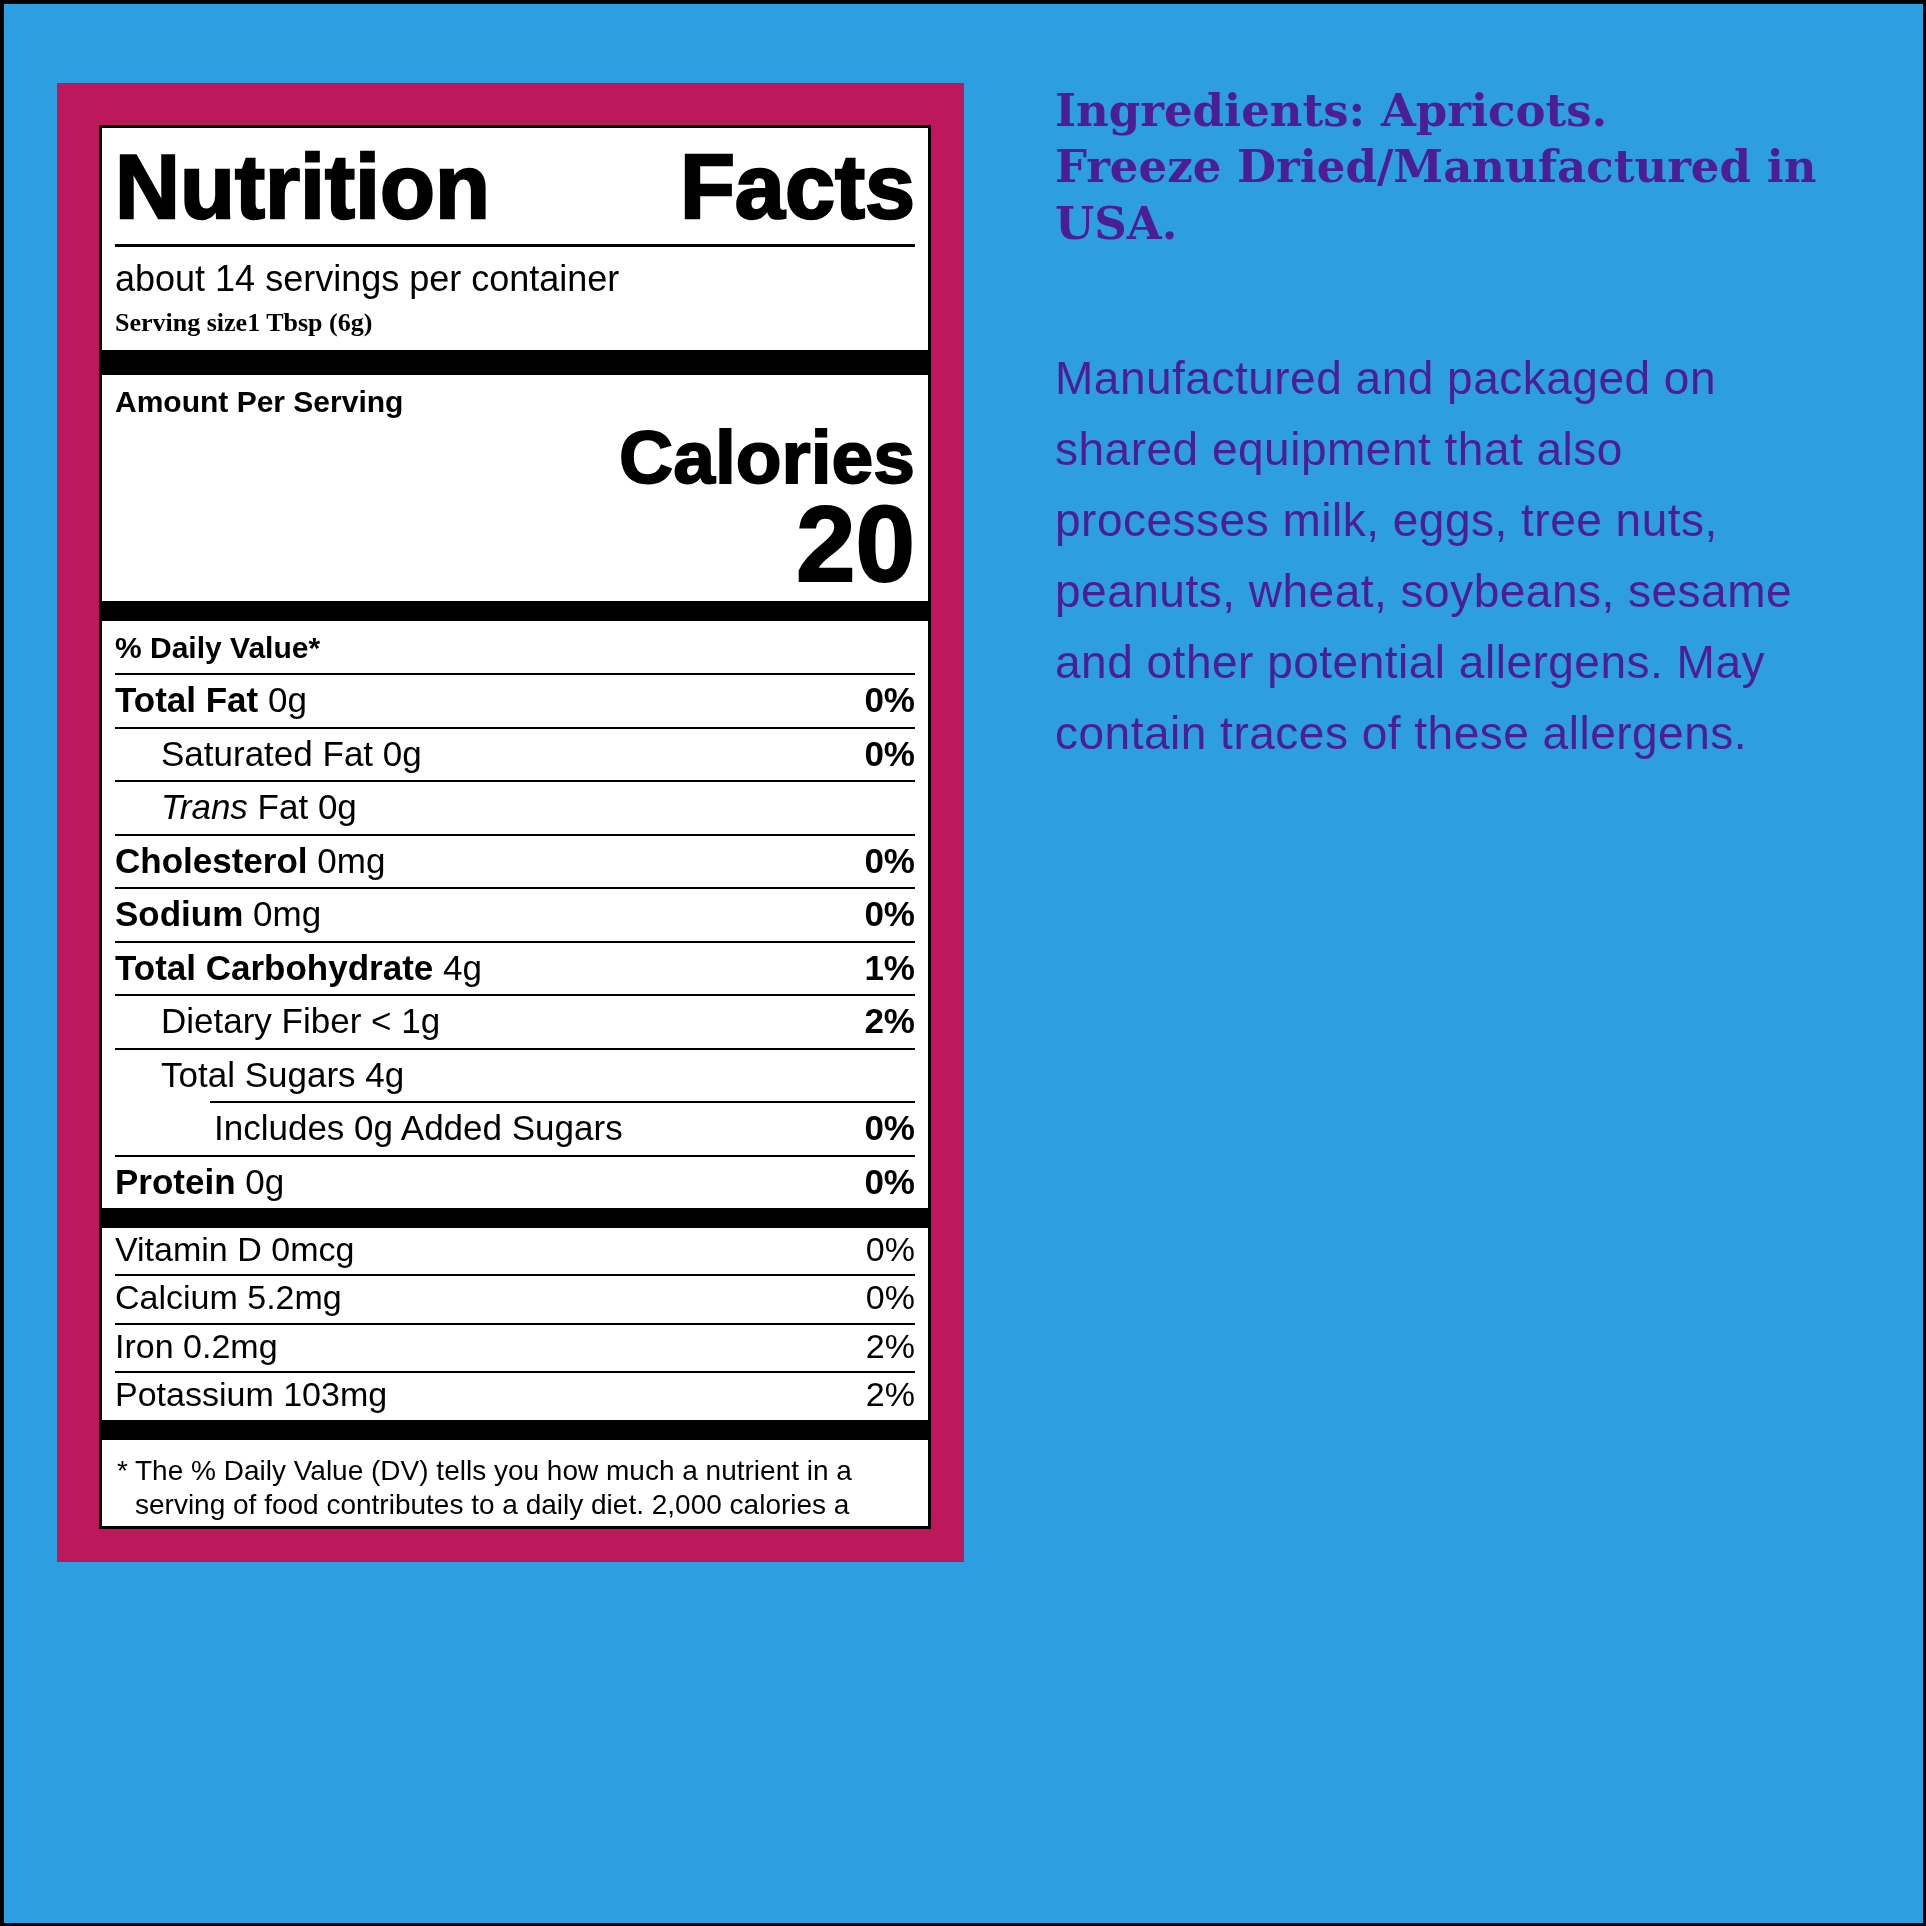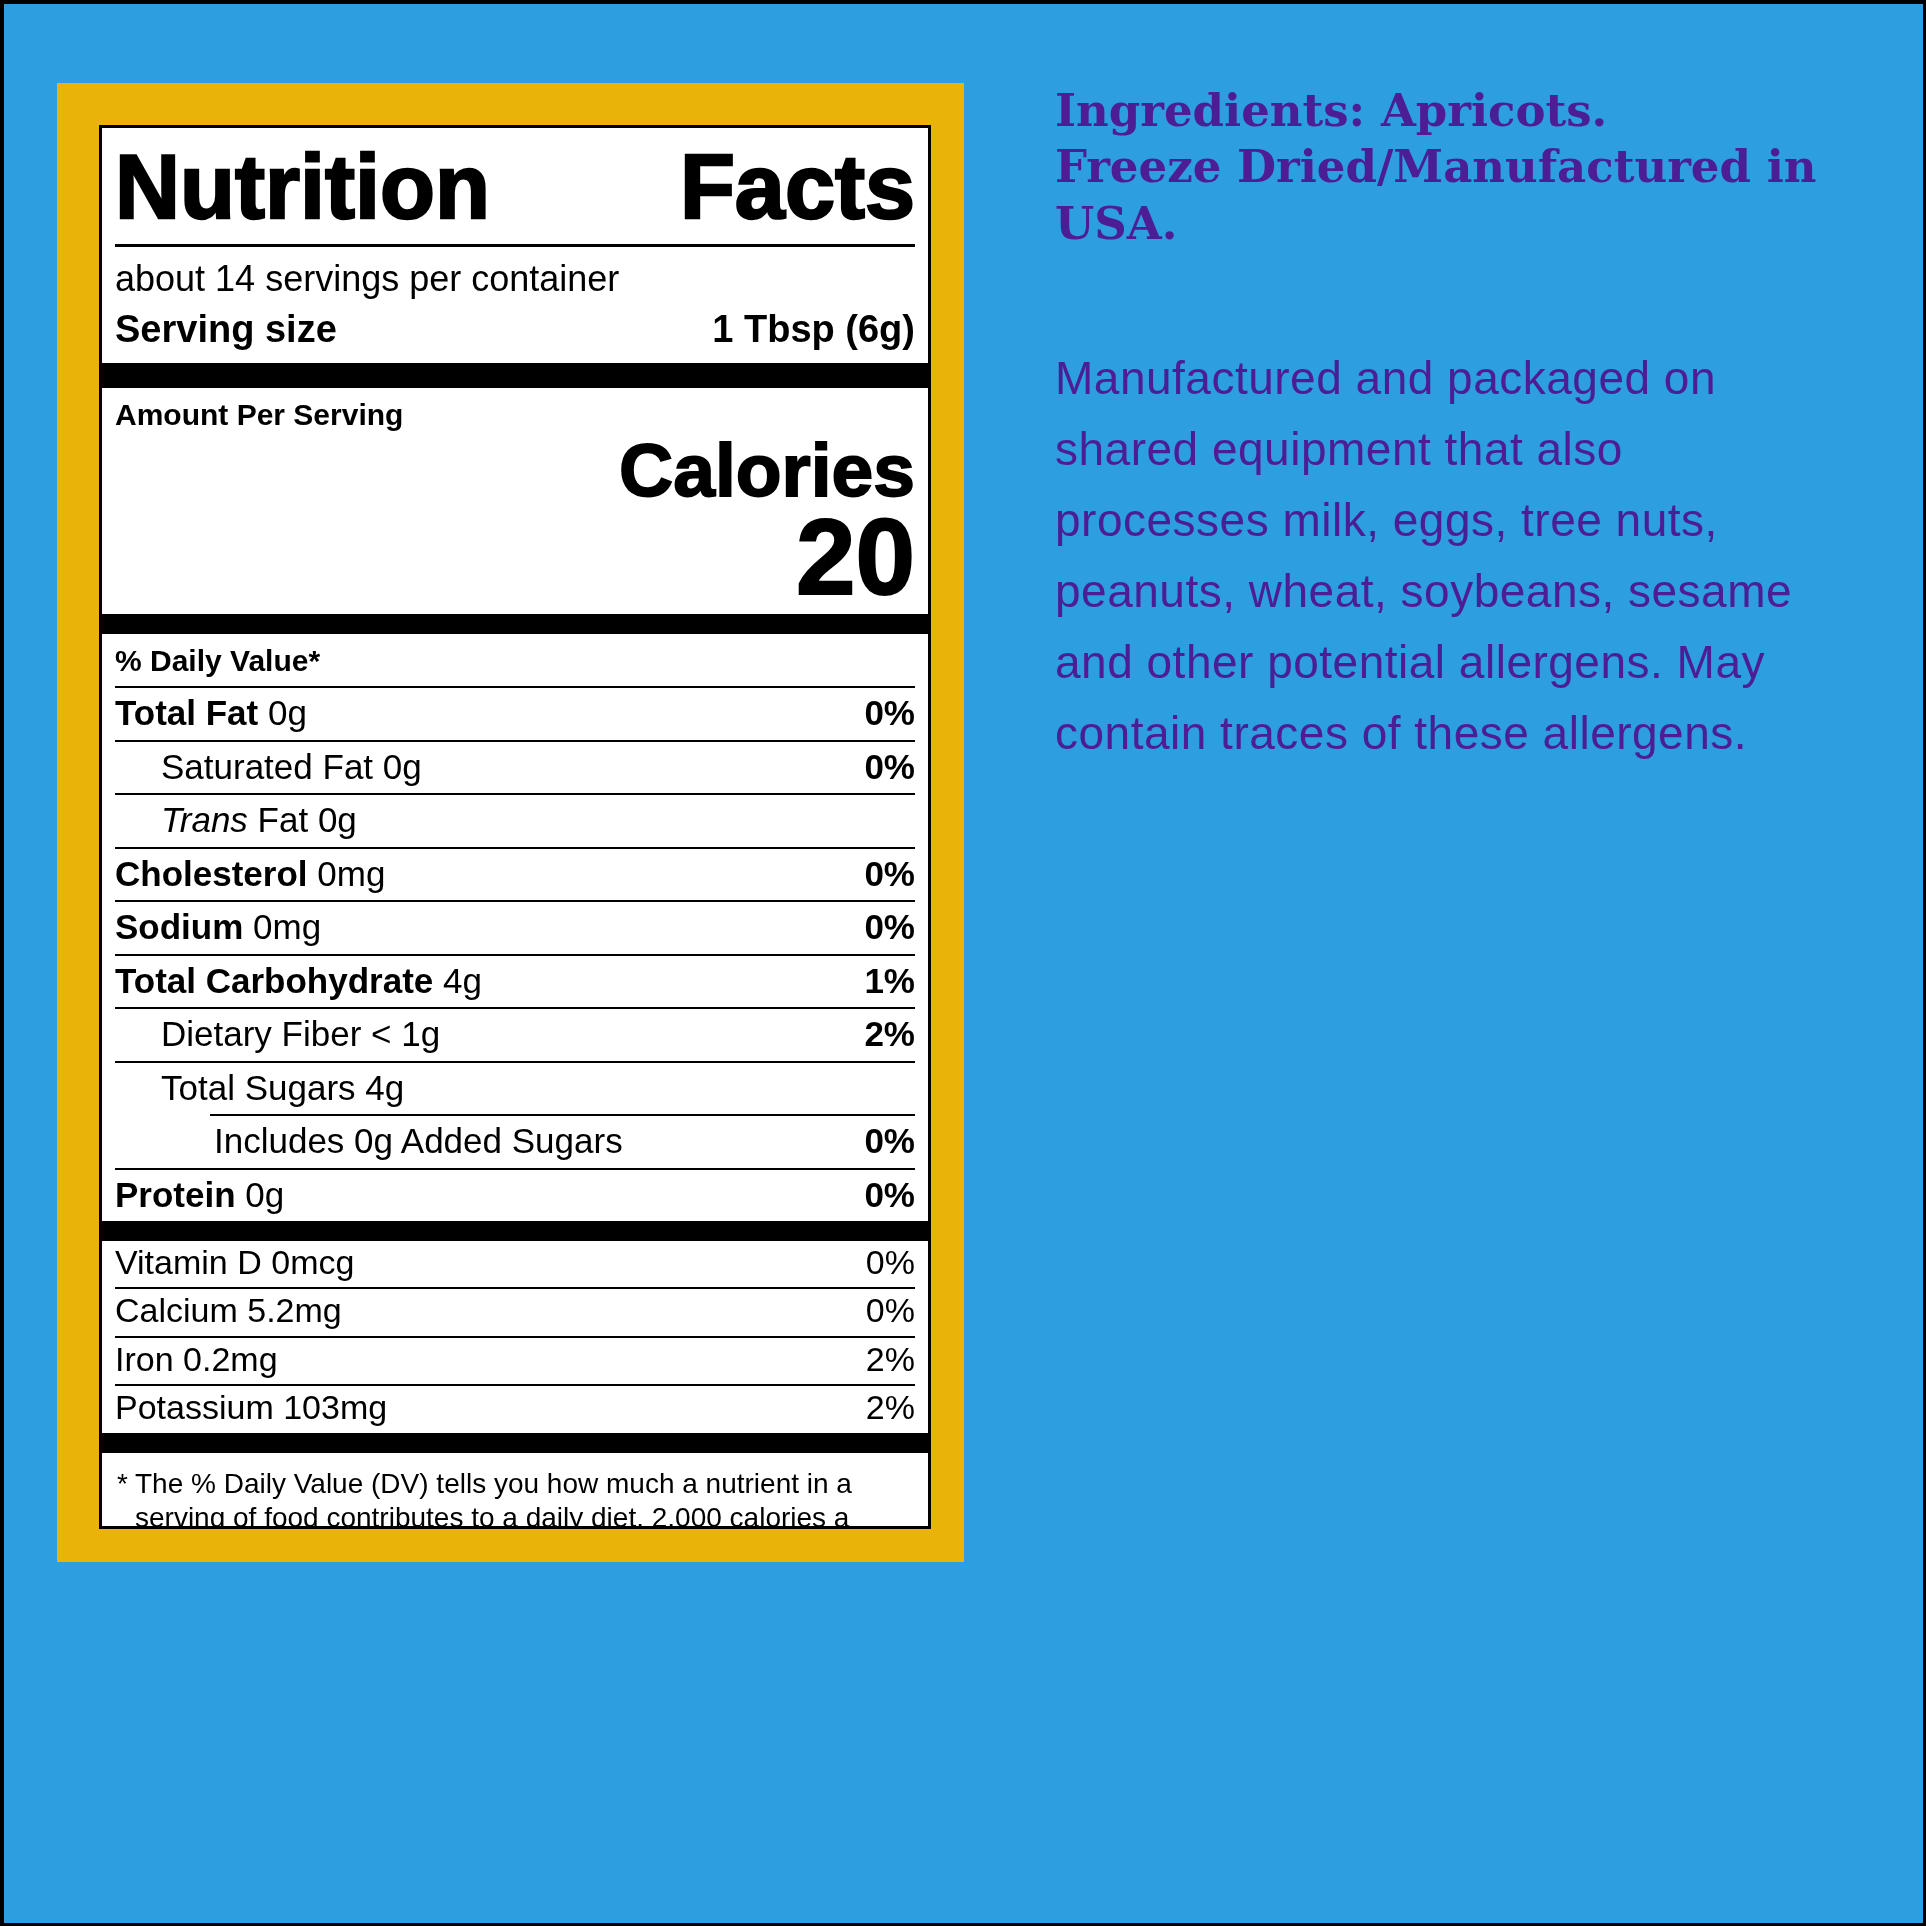--- a/index.html
+++ b/index.html
@@ -6,39 +6,39 @@
   body { width:1927px; height:1927px; overflow:hidden; font-family:"Liberation Sans", sans-serif; }
 
   .canvas {
     position:relative; width:1927px; height:1927px; box-sizing:border-box;
     background:#2D9EE0; border:4px solid #000;
   }
 
   
   .panel {
     position:absolute; left:53px; top:79px; width:907px; height:1479px;
-    background:#eab308;
+    background:#be185d;
   }
 
   
   .nf {
     position:absolute; left:42px; top:42px; width:832px; height:1404px;
     box-sizing:border-box; border:3px solid #000; background:#fff; color:#000;
     padding:8px 13px 0 13px; overflow:hidden;
   }
   .nf-title {
     font-size:90px; line-height:1.0; font-weight:700; letter-spacing:0px;
     -webkit-text-stroke:2.4px #000;
     text-align:justify; text-align-last:justify;
     padding:6px 0 12px 0; border-bottom:3px solid #000;
   }
   .nf-about { font-size:36px; line-height:1.2; padding:10px 0 2px 0; }
   .nf-serving {
-    display:flex; justify-content:space-between; align-items:baseline;
-    font-size:38px; font-weight:700; padding:6px 0 12px 0;
+    display:flex; justify-content:flex-start; align-items:baseline;
+    font-size:26px; font-weight:700; padding:6px 0 12px 0;font-family:Liberation Serif, serif;
   }
   .bar { background:#000; margin:0 -13px; }
   .bar-md { height:25px; }
   .bar-sm { height:20px; }
   .nf-aps { font-size:30px; font-weight:700; padding:10px 0 0 0; line-height:1.1; }
   .nf-cal {
     display:flex; justify-content:space-between; align-items:flex-end;
     padding:0 0 10px 0;
     flex-direction:column;
   }

